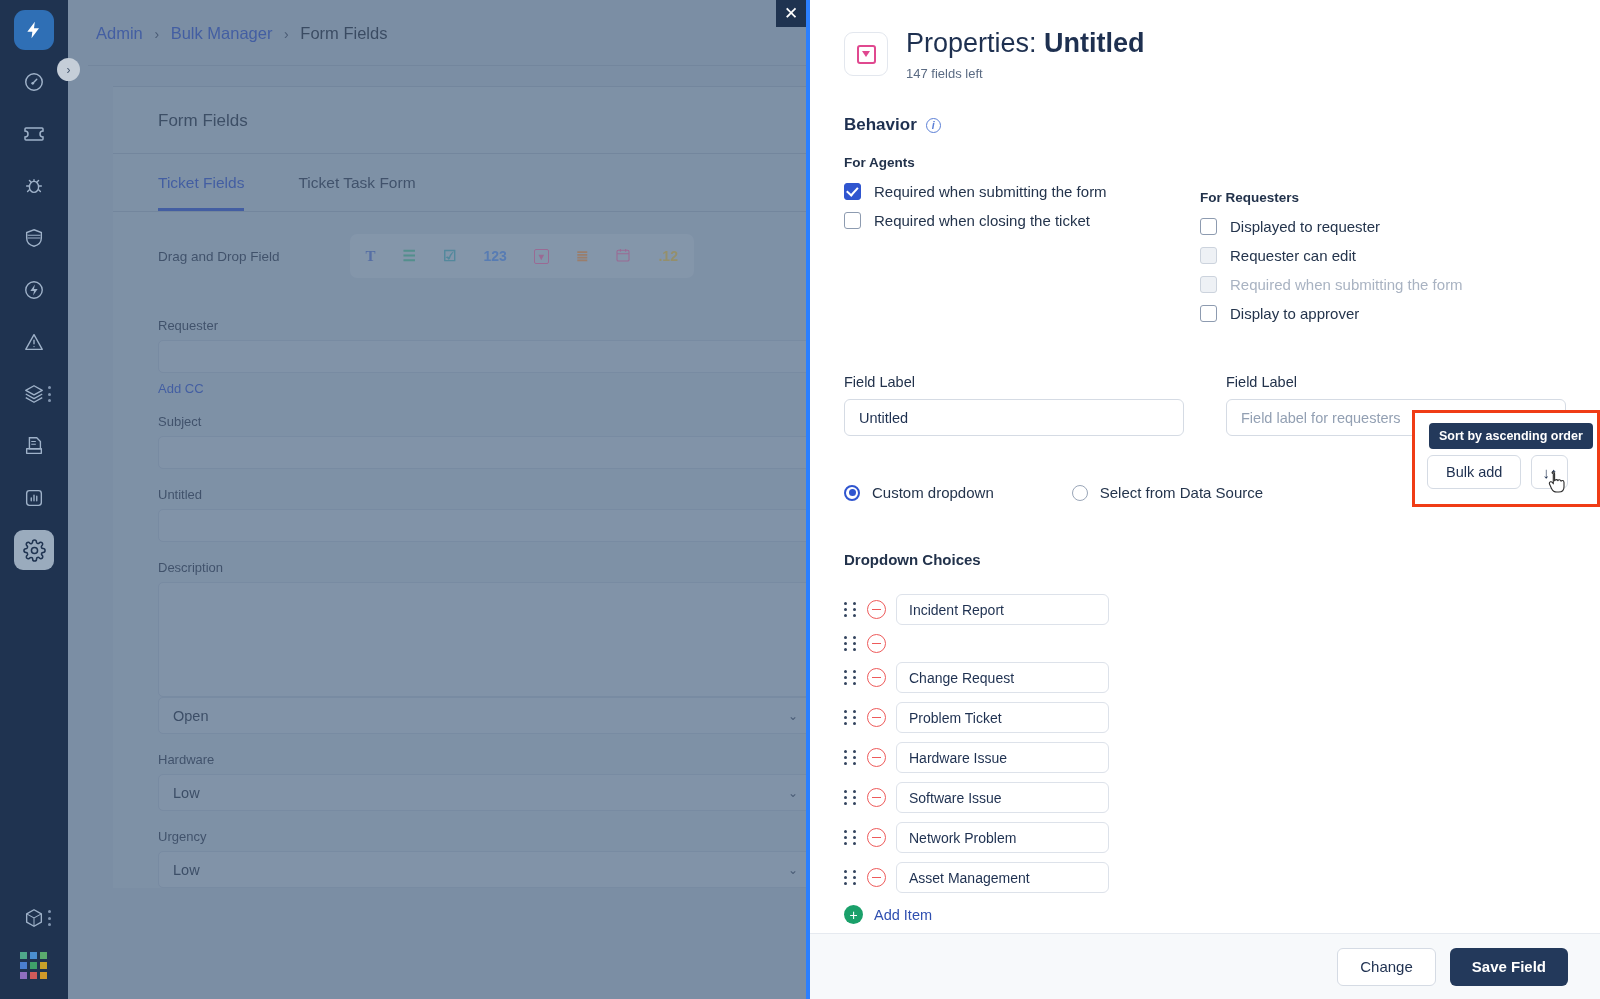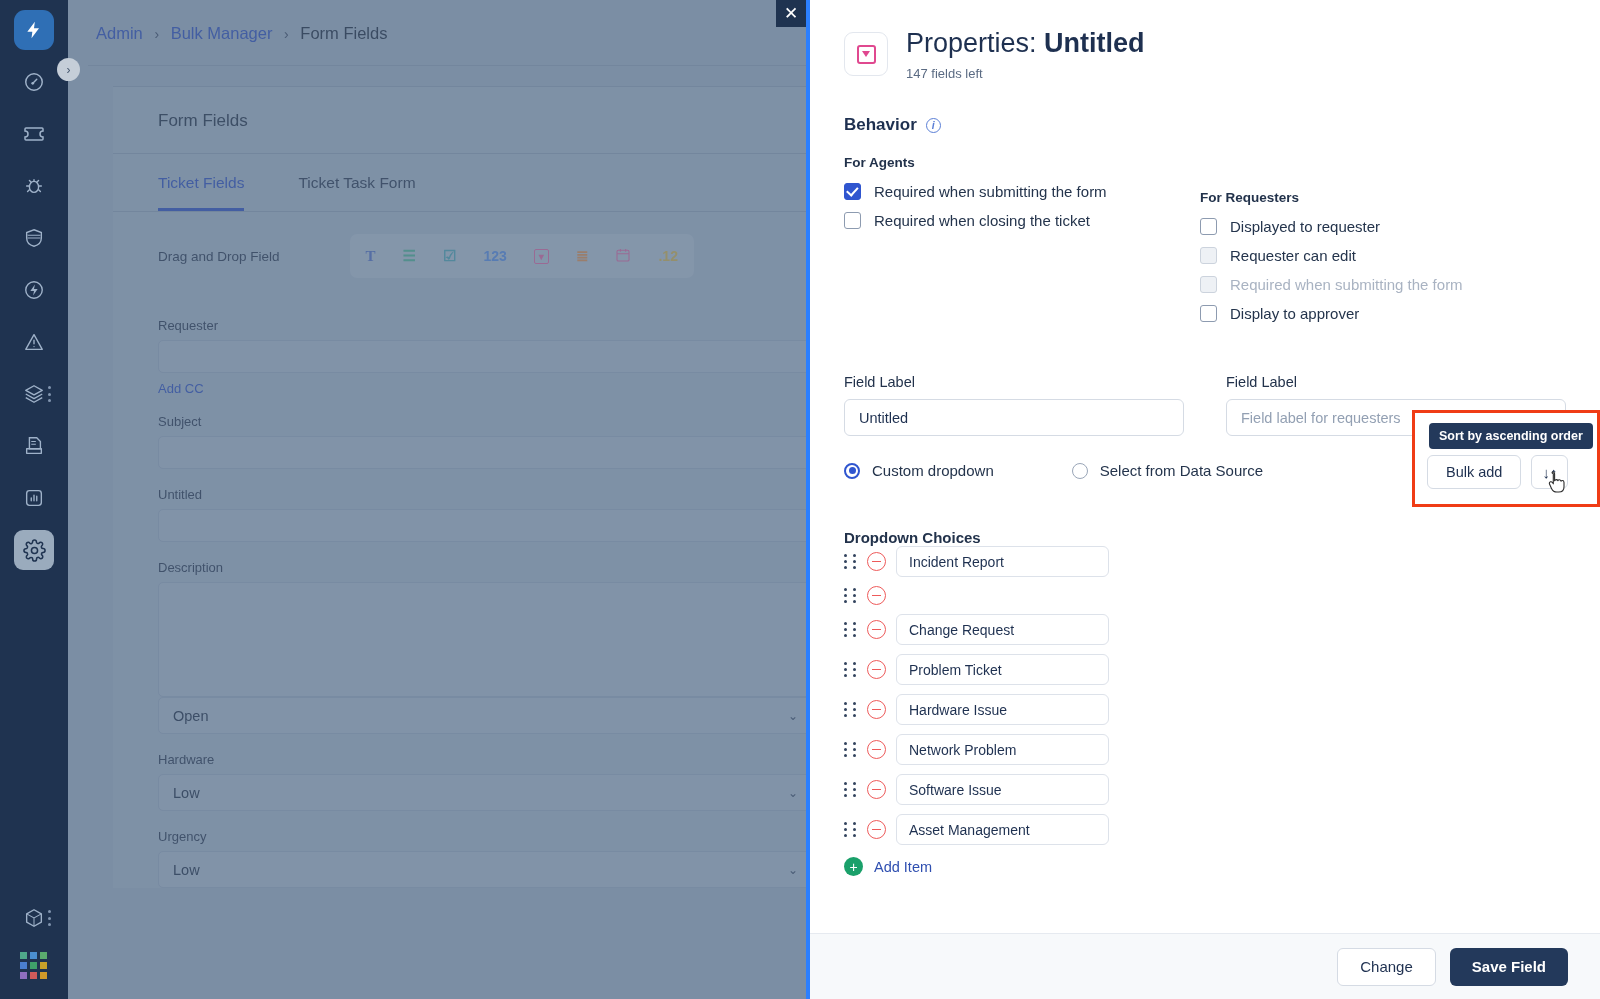--- a/index.html
+++ b/index.html
@@ -163,33 +163,33 @@
   .labels-row { display: flex; gap: 42px; margin-top: 40px; }
   .fl-block { width: 340px; }
   .fl-title { font-size: 14.5px; color: #22324b; margin-bottom: 9px; }
   .fl-input {
     width: 340px; height: 37px; border: 1px solid #d5dbe4; border-radius: 6px;
     padding: 0 14px; font-size: 14.5px; color: #1e3050; outline: none;
     font-family: "Liberation Sans", sans-serif; background: #fff;
   }
   .fl-input::placeholder { color: #93a0b3; }
 
-  .radio-row { display: flex; align-items: center; gap: 78px; margin-top: 26px; }
+  .radio-row { display: flex; align-items: center; gap: 78px; margin-top: 48px; }
   .rd-item { display: flex; align-items: center; gap: 12px; }
   .rd {
     width: 16px; height: 16px; border-radius: 50%; border: 1.5px solid #9aa6b8;
     display: flex; align-items: center; justify-content: center;
   }
   .rd.on { border: 2px solid #2f55cf; }
   .rd.on::after { content: ""; width: 7px; height: 7px; border-radius: 50%; background: #2f55cf; }
   .rd-label { font-size: 15px; color: #24344c; }
 
   .dd-head { font-size: 15px; color: #22324b; font-weight: 700; margin-top: 50px; }
 
-  .choices { }
+  .choices { margin-top: 26px; }
   .choice { display: flex; align-items: center; gap: 10px; margin-bottom: 9px; }
   .grip { width: 13px; display: grid; grid-template-columns: 4px 4px; gap: 2.5px 5px; }
   .grip i { width: 3.2px; height: 3.2px; border-radius: 50%; background: #33445e; display: block; }
   .minus {
     width: 19px; height: 19px; border-radius: 50%; border: 1.5px solid #ee5a5a;
     display: flex; align-items: center; justify-content: center; flex: 0 0 auto;
   }
   .minus i { width: 9px; height: 1.6px; background: #ee5a5a; display: block; }
   .choice-input {
     width: 213px; height: 31px; border: 1px solid #dde2ea; border-radius: 6px;
@@ -590,35 +590,35 @@
               <i></i>
               <i></i>
               <i></i>
               <i></i>
               <i></i>
               <i></i>
             </span>
           <span class="minus">
               <i></i>
             </span>
+          <input class="choice-input" value="Software Issue" style="">
+        </div>
+        <div class="choice">
+          <span class="grip">
+              <i></i>
+              <i></i>
+              <i></i>
+              <i></i>
+              <i></i>
+              <i></i>
+            </span>
+          <span class="minus">
+              <i></i>
+            </span>
           <input class="choice-input" value="Network Problem" style="">
-        </div>
-        <div class="choice">
-          <span class="grip">
-              <i></i>
-              <i></i>
-              <i></i>
-              <i></i>
-              <i></i>
-              <i></i>
-            </span>
-          <span class="minus">
-              <i></i>
-            </span>
-          <input class="choice-input" value="Software Issue" style="">
         </div>
         <div class="choice">
           <span class="grip">
               <i></i>
               <i></i>
               <i></i>
               <i></i>
               <i></i>
               <i></i>
             </span>

